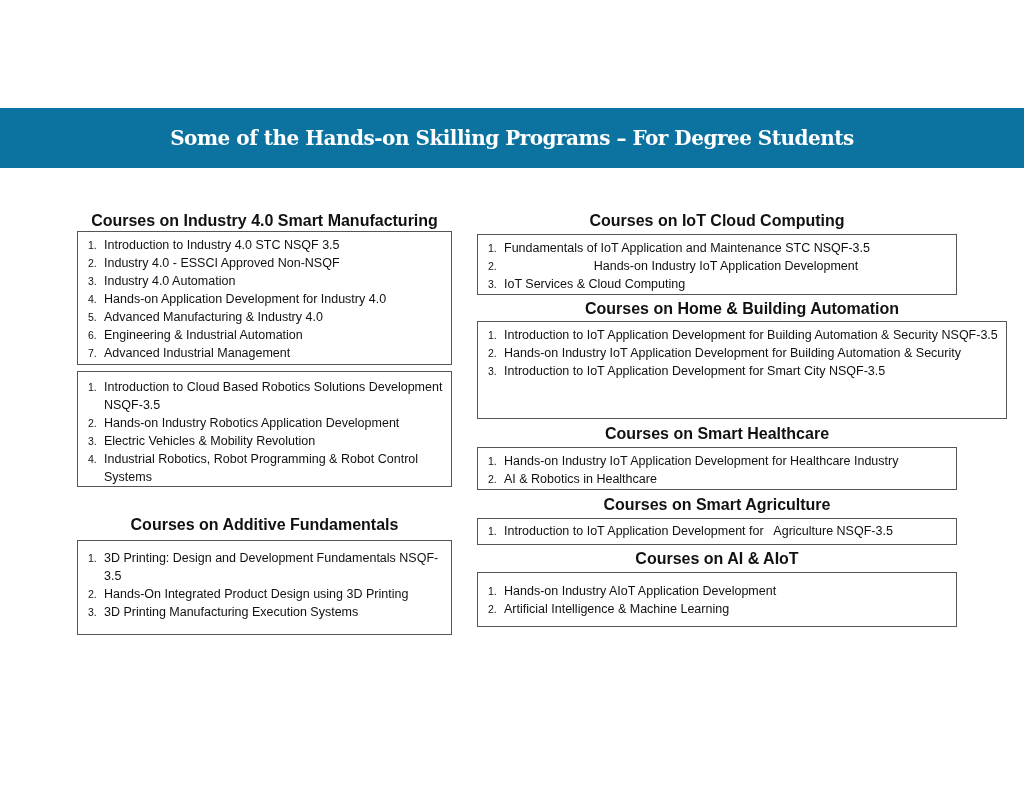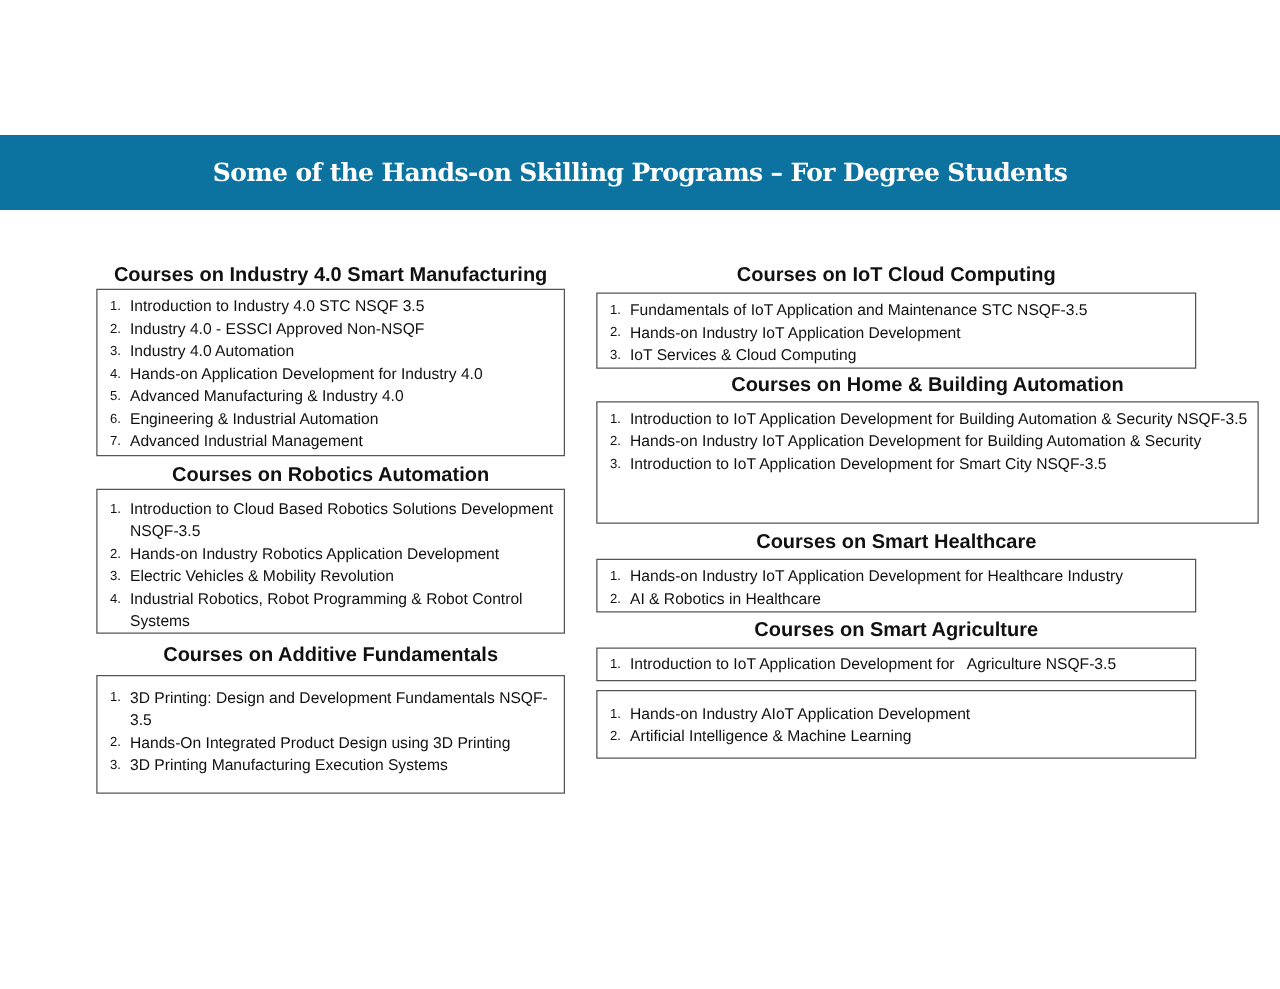--- a/index.html
+++ b/index.html
@@ -51,21 +51,20 @@
         </li>
         <li>
           <span class="num">7.</span>
           <span class="txt" style="white-space: pre-wrap;">Advanced Industrial Management</span>
         </li>
       </ol>
     </div>
 </div>
 
 <div class="section" style="left:77px; top:371px; width:375px;">
-  <div class="sec-title">Courses on Robotics Automation</div>
   <div class="box" style="height:116px; padding-top:6px;">
       <ol>
         <li>
           <span class="num">1.</span>
           <span class="txt" style="white-space: pre-wrap;">Introduction to Cloud Based Robotics Solutions Development NSQF-3.5</span>
         </li>
         <li>
           <span class="num">2.</span>
           <span class="txt" style="white-space: pre-wrap;">Hands-on Industry Robotics Application Development</span>
         </li>
@@ -104,21 +103,21 @@
 <div class="section" style="left:477px; top:211px; width:480px;">
   <div class="sec-title">Courses on IoT Cloud Computing</div>
   <div class="box" style="height:61px; margin-top:3px;">
       <ol>
         <li>
           <span class="num">1.</span>
           <span class="txt" style="white-space: pre-wrap;">Fundamentals of IoT Application and Maintenance STC NSQF-3.5</span>
         </li>
         <li>
           <span class="num">2.</span>
-          <span class="txt" style="white-space: pre-wrap;">Hands-on Industry IoT Application Development</span>
+          <span class="txt" style="white-space: pre-wrap; text-align: center;">Hands-on Industry IoT Application Development</span>
         </li>
         <li>
           <span class="num">3.</span>
           <span class="txt" style="white-space: pre-wrap;">IoT Services &amp; Cloud Computing</span>
         </li>
       </ol>
     </div>
 </div>
 
 <div class="section" style="left:477px; top:299px; width:530px;">
@@ -163,20 +162,21 @@
       <ol>
         <li>
           <span class="num">1.</span>
           <span class="txt" style="white-space: pre-wrap;">Introduction to IoT Application Development for   Agriculture NSQF-3.5</span>
         </li>
       </ol>
     </div>
 </div>
 
 <div class="section" style="left:477px; top:549px; width:480px;">
+  <div class="sec-title">Courses on AI &amp; AIoT</div>
   <div class="box" style="height:55px; margin-top:3px; padding-top:9px;">
       <ol>
         <li>
           <span class="num">1.</span>
           <span class="txt" style="white-space: pre-wrap;">Hands-on Industry AIoT Application Development</span>
         </li>
         <li>
           <span class="num">2.</span>
           <span class="txt" style="white-space: pre-wrap;">Artificial Intelligence &amp; Machine Learning</span>
         </li>

